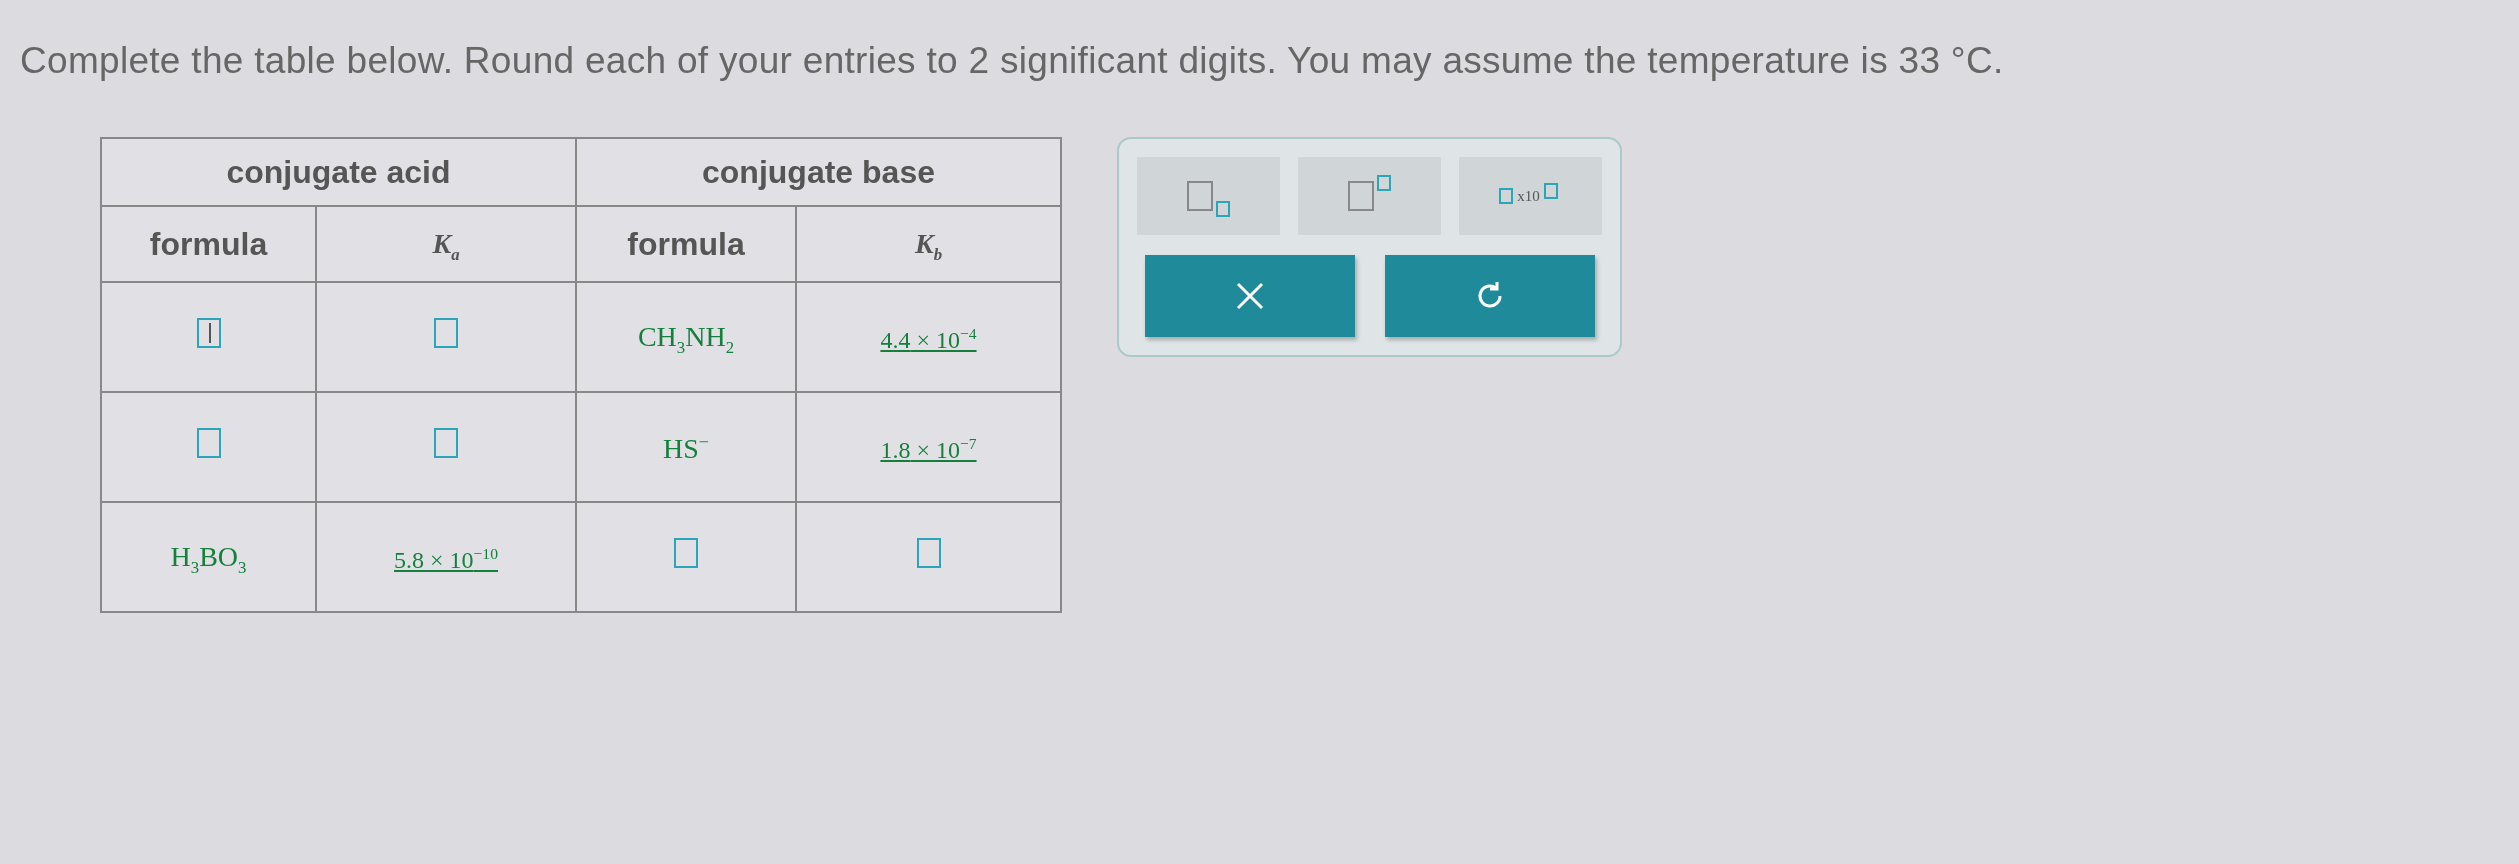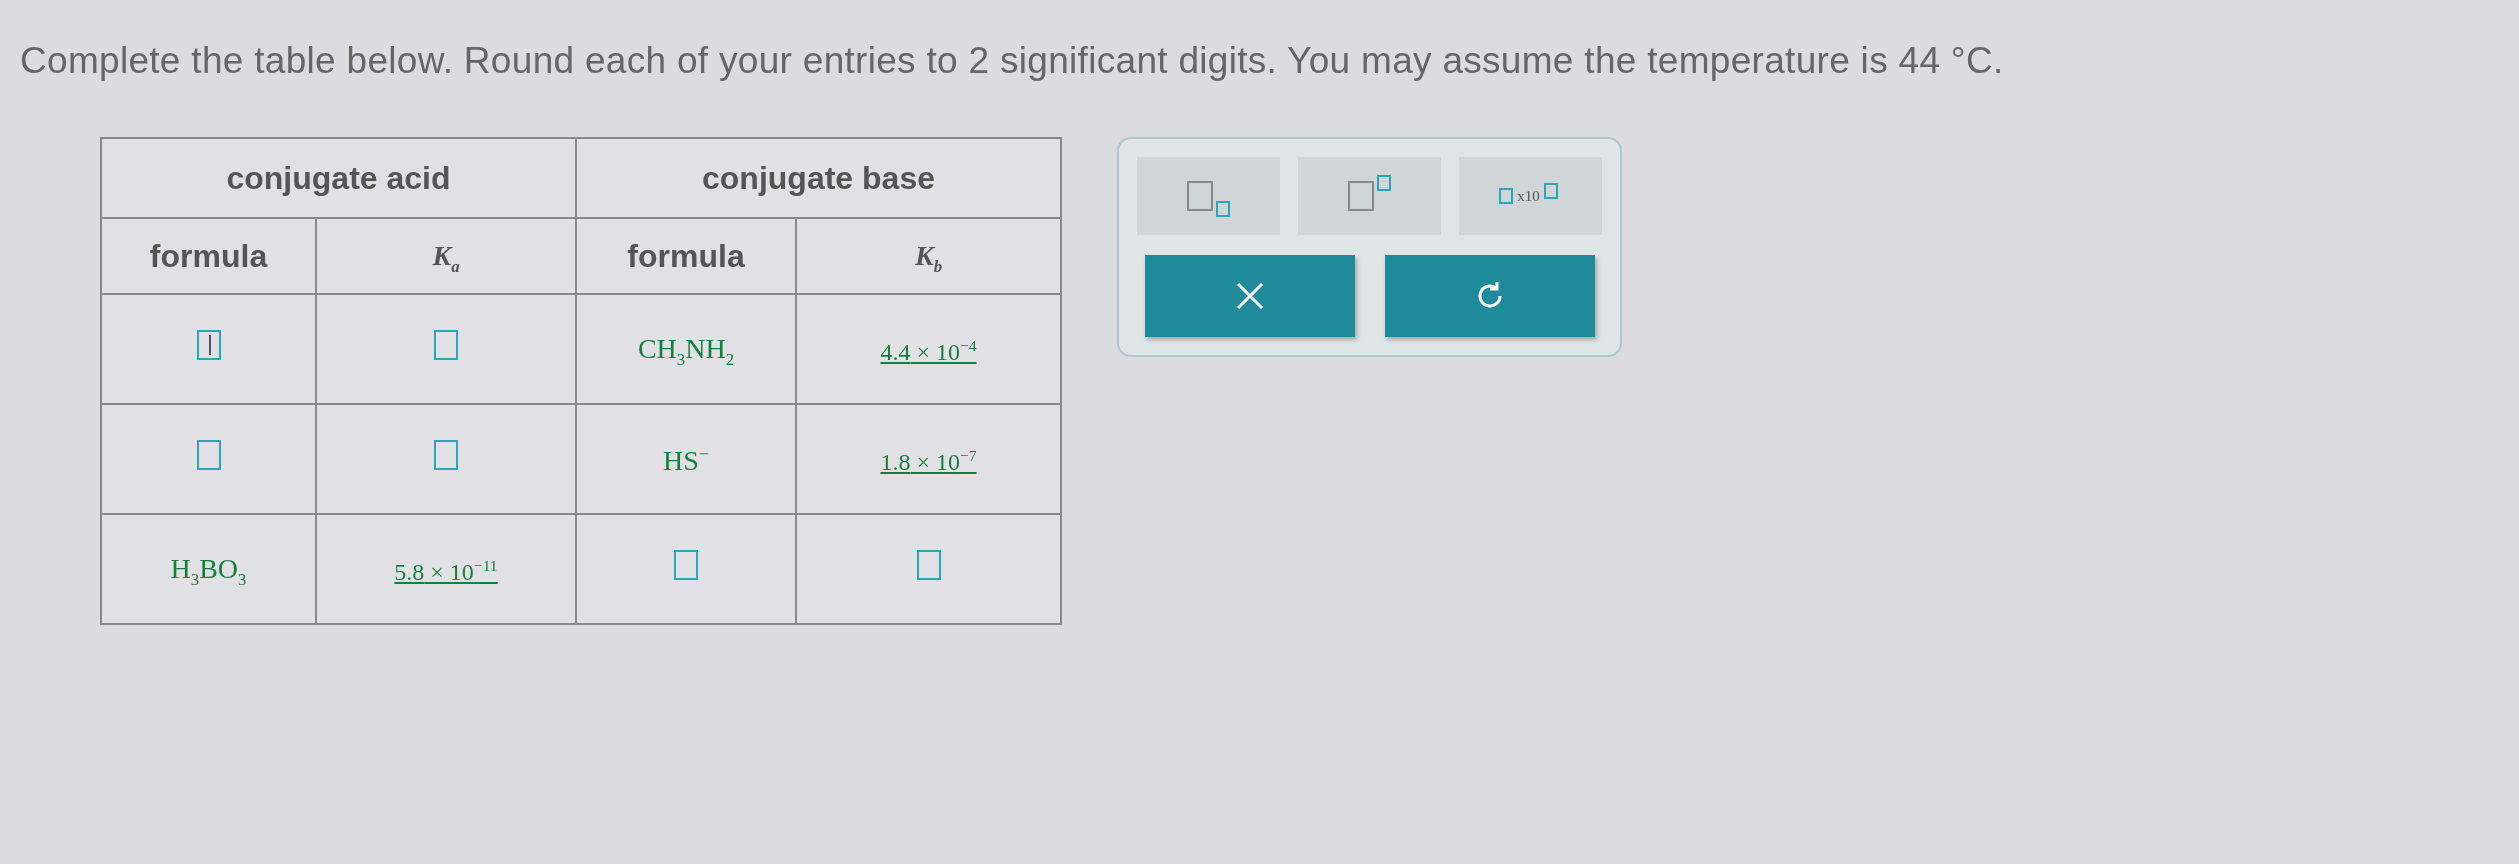--- a/index.html
+++ b/index.html
@@ -30,21 +30,21 @@
   }
   table.main th, table.main td {
     border: 2px solid #888;
     text-align: center;
     vertical-align: middle;
     font-size: 32px;
     color: #15803d;
     font-weight: normal;
   }
   table.main th { font-weight: bold; color: #555; }
-  .hdr-main { height: 80px; }
+  .hdr-main { height: 68px; }
   .hdr-sub { height: 76px; }
   .row { height: 110px; }
   .col-f1 { width: 215px; }
   .col-ka { width: 260px; }
   .col-f2 { width: 220px; }
   .col-kb { width: 265px; }
   .placeholder {
     display: inline-block;
     width: 24px;
     height: 30px;
@@ -122,21 +122,21 @@
     justify-content:center;
     cursor:pointer;
     box-shadow: 2px 3px 4px rgba(0,0,0,0.25);
   }
   .action-btn svg { width:40px; height:40px; stroke:#fff; fill:none; stroke-width:3; }
 </style>
 </head>
 <body>
 
 <div class="instruction">
-  <span>Complete the table below. Round each of your entries to </span><span>2</span><span> significant digits. You may assume the temperature is </span><span>44</span><span class="deg"> °C.</span>
+  <span>Complete the table below. Round each of your entries to </span><span>2</span><span> significant digits. You may assume the temperature is </span><span>33</span><span class="deg"> °C.</span>
 </div>
 
 <div class="content-row">
 
   <table class="main">
     <tbody>
         <tr class="hdr-main">
       <th colspan="2" class="col-f1">conjugate acid</th>
       <th colspan="2" class="col-f2">conjugate base</th>
     </tr>
@@ -165,21 +165,21 @@
       <td class="col-ka"><span class="placeholder"></span></td>
       <td class="col-f2"><span class="formula">HS<span class="sup">−</span></span></td>
       <td class="col-kb">
         <span class="knum"><span>1.8</span><span> × 10</span><span class="sup">−7</span></span>
       </td>
     </tr>
 
     <tr class="row">
       <td class="col-f1"><span class="formula">H<span class="sub">3</span>BO<span class="sub">3</span></span></td>
       <td class="col-ka">
-        <span class="knum"><span>5.8</span><span> × 10</span><span class="sup">−11</span></span>
+        <span class="knum"><span>5.8</span><span> × 10</span><span class="sup">−10</span></span>
       </td>
       <td class="col-f2"><span class="placeholder"></span></td>
       <td class="col-kb"><span class="placeholder"></span></td>
     </tr>
   </tbody>
     </table>
 
   <div class="toolbox">
     <div class="tool-row">
       <button class="tool-btn">

